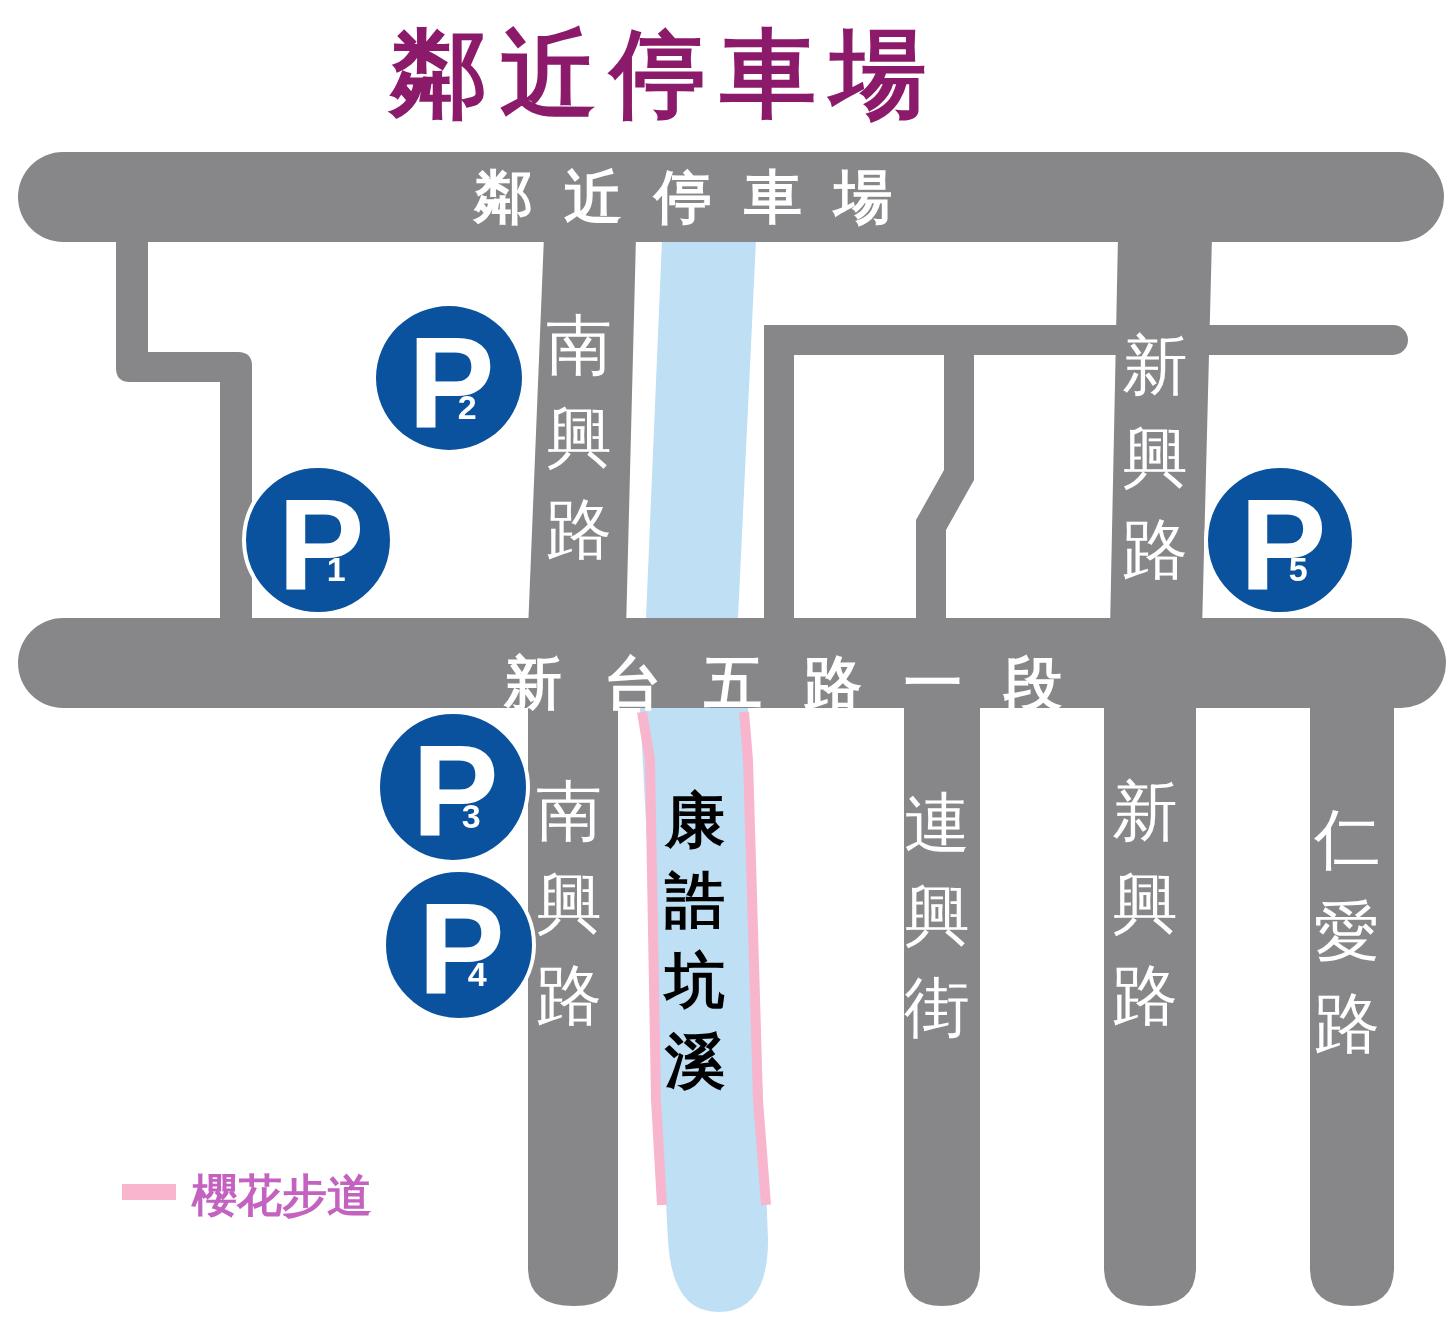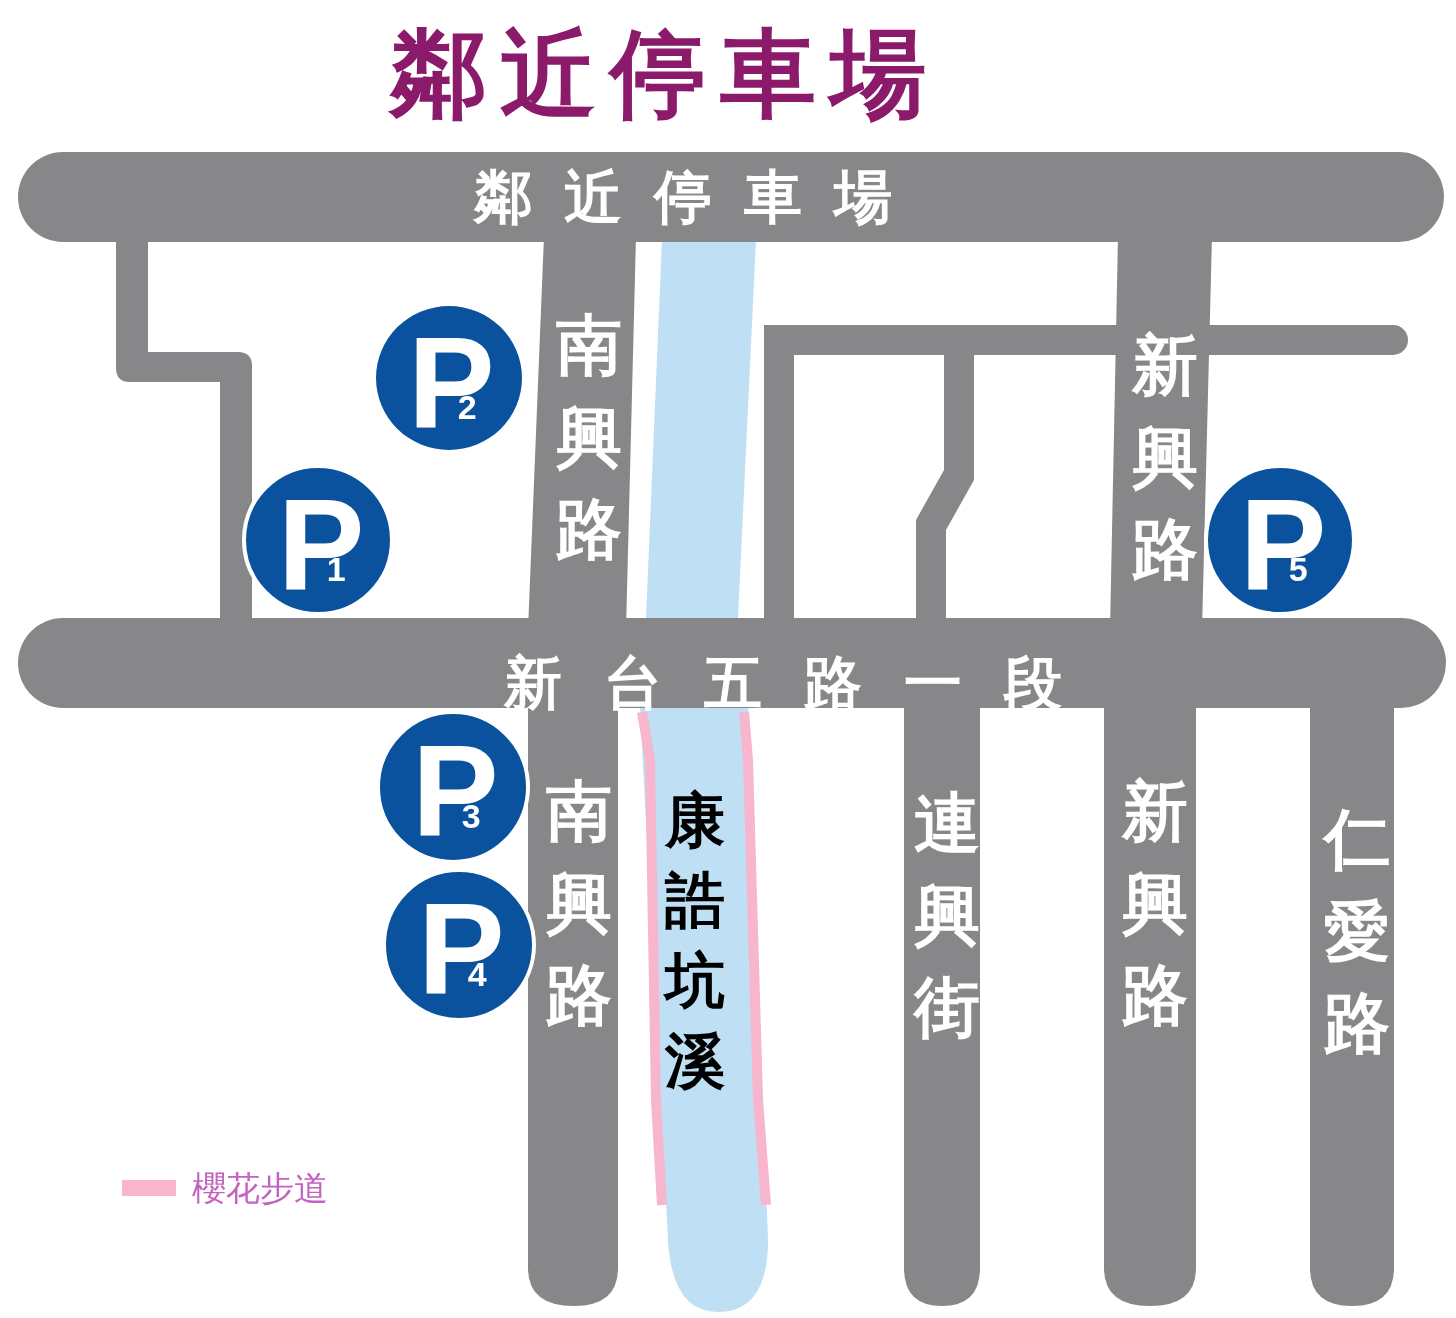--- a/index.html
+++ b/index.html
@@ -1,27 +1,27 @@
 <!DOCTYPE html>
 <html><head>
 <meta charset="utf-8">
 <style>
   html, body { margin:0; padding:0; background:#ffffff; }
   body { width:1456px; height:1318px; position:relative; overflow:hidden; font-family:"DejaVu Sans", sans-serif; }
   #map { position:absolute; left:0; top:0; }
   .title { position:absolute; left:390px; top:19px; width:600px; height:110px; font-size:96px; font-weight:bold; letter-spacing:14px; line-height:110px; white-space:nowrap; }
   .road-h-label { position:absolute; color:#ffffff; font-weight:bold; font-size:58px; letter-spacing:32px; white-space:nowrap; line-height:70px; }
-  .road-v-label { position:absolute; color:#ffffff; font-weight:bold; font-size:66px; width:76px; line-height:92px; text-align:right; word-break:break-all; }
+  .road-v-label { position:absolute; color:#ffffff; font-weight:normal; font-size:66px; width:76px; line-height:92px; text-align:left; word-break:break-all; }
   .river-label { position:absolute; color:#000000; font-weight:bold; font-size:60px; width:70px; line-height:80px; text-align:center; word-break:break-all; }
   .parking { position:absolute; border-radius:50%; border:4px solid #ffffff; box-sizing:border-box; }
   .parking .p { position:absolute; left:22%; top:8%; color:#fff; font-family:"Liberation Sans", sans-serif; font-weight:bold; font-size:130px; line-height:130px; }
   .parking .n { position:absolute; left:56%; top:58%; color:#fff; font-family:"Liberation Sans", sans-serif; font-weight:bold; font-size:34px; line-height:34px; }
   .legend { position:absolute; left:122px; top:1168px; display:flex; align-items:center; }
   .legend .swatch { width:54px; height:16px; margin-right:16px; }
-  .legend .text { font-size:34px; font-weight:normal; line-height:40px; }
+  .legend .text { font-size:45px; font-weight:bold; line-height:40px;margin-top:8px; }
 </style>
 </head>
 <body>
 
 <svg id="map" width="1456" height="1318" viewBox="0 0 1456 1318">
 
   <polygon points="662,240 756,240 738,618 646,618" fill="#bfe0f4"></polygon>
 
   <path d="M640,708 L748,708 L768,1240 Q768,1312 718,1312 Q672,1312 668,1240 Z" fill="#bfe0f4"></path>
 

